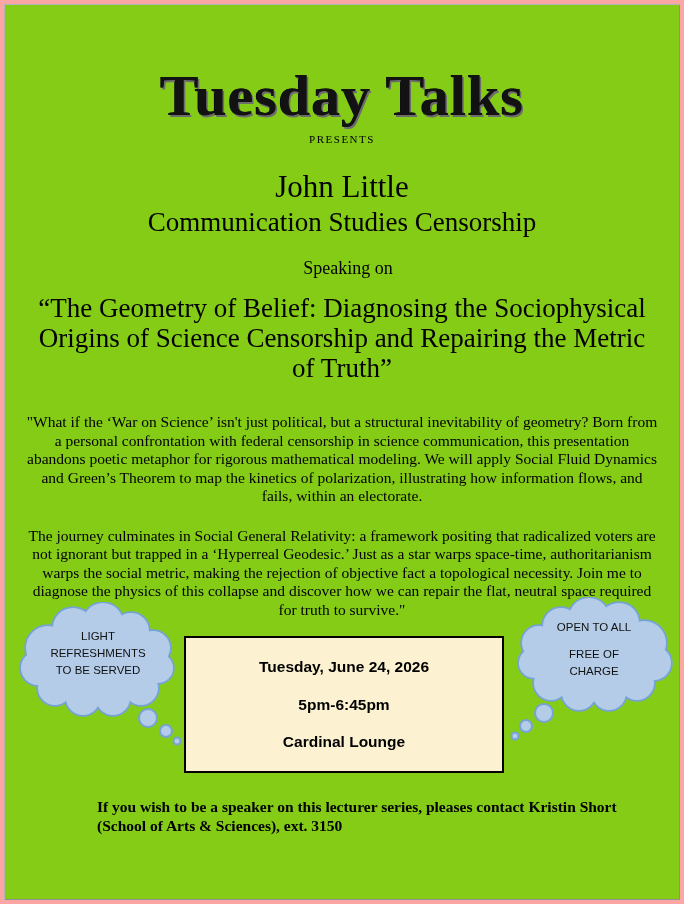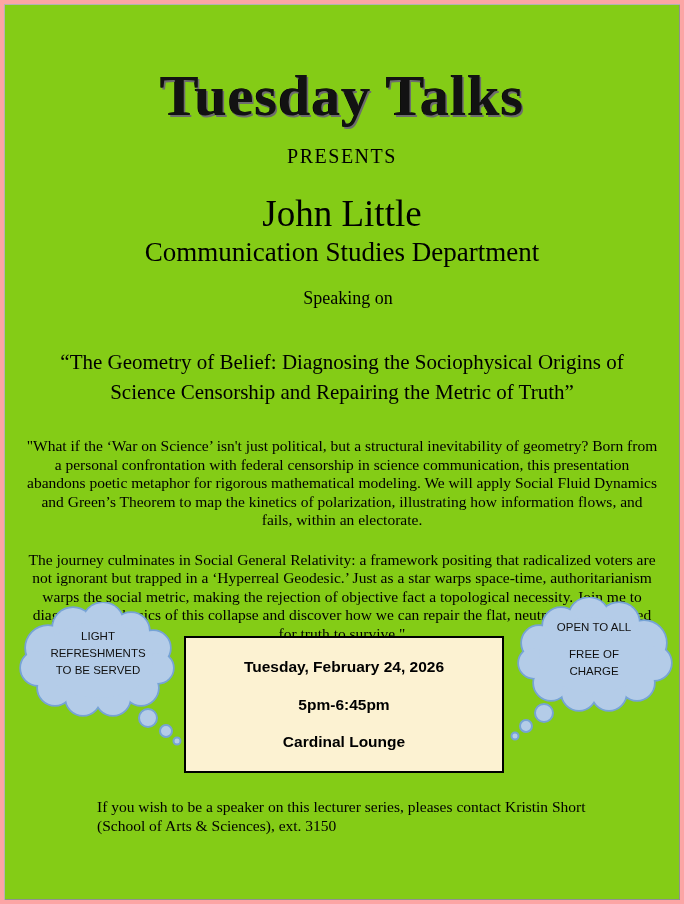--- a/index.html
+++ b/index.html
@@ -18,41 +18,41 @@
   .main-title{
     margin-top:58px;
     font-size:58px;
     font-weight:bold;
     letter-spacing:1px;
     color:#121212;
     text-shadow: 1.5px 1.5px 0 #6d6d6d, -0.5px -0.5px 0 #000;
     font-family:"Liberation Serif", serif;
   }
   .presents{
-    margin-top:16px;
-    font-size:20px;
+    margin-top:4px;
+    font-size:11px;
     letter-spacing:1.5px;
   }
   .speaker-name{
     margin-top:24px;
-    font-size:37px;
+    font-size:31px;
   }
   .speaker-dept{
     margin-top:2px;
     font-size:27px;
   }
   .speaking-on{
     margin-top:20px;
     font-size:18px;
     padding-left:12px;
   }
   .talk-title{
-    margin:38px auto 0 auto;
+    margin:14px auto 0 auto;
     width:620px;
-    font-size:21px;
+    font-size:27px;
     line-height:30px;
   }
   .abstract{
     margin:0 auto;
     width:634px;
     font-size:15.5px;
     line-height:18.5px;
     text-align:center;
   }
   .abstract.p1{margin-top:30px;}
@@ -90,33 +90,34 @@
     font-size:15.5px;
     color:#000;
   }
   .footer{
     position:absolute;
     left:93px;top:793px;
     width:540px;
     font-size:15.5px;
     line-height:19px;
     text-align:left;
+    font-weight:bold;
   }
 </style>
 </head>
 <body>
 
 <div class="page">
 
   <div class="center main-title">Tuesday Talks</div>
 
   <div class="center presents">PRESENTS</div>
 
   <div class="center speaker-name">John Little</div>
-  <div class="center speaker-dept">Communication Studies Department</div>
+  <div class="center speaker-dept">Communication Studies Censorship</div>
 
   <div class="center speaking-on">Speaking on</div>
 
   <div class="center talk-title">“The Geometry of Belief: Diagnosing the Sociophysical Origins of Science Censorship and Repairing the Metric of Truth”</div>
 
   <div class="abstract p1">"What if the ‘War on Science’ isn't just political, but a structural inevitability of geometry? Born from a personal confrontation with federal censorship in science communication, this presentation abandons poetic metaphor for rigorous mathematical modeling. We will apply Social Fluid Dynamics and Green’s Theorem to map the kinetics of polarization, illustrating how information flows, and fails, within an electorate.</div>
   <div class="abstract p2">The journey culminates in Social General Relativity: a framework positing that radicalized voters are not ignorant but trapped in a ‘Hyperreal Geodesic.’ Just as a star warps space-time, authoritarianism warps the social metric, making the rejection of objective fact a topological necessity. Join me to diagnose the physics of this collapse and discover how we can repair the flat, neutral space required for truth to survive."</div>
 
   <div class="bubble bubble-left">
     <svg width="172" height="150" viewBox="0 0 172 150">
@@ -197,20 +198,20 @@
     </svg>
     <div class="bubble-text">
       <div>OPEN TO ALL</div>
       <div class="gap"></div>
       <div>FREE OF</div>
       <div>CHARGE</div>
     </div>
   </div>
 
   <div class="event-box">
-    <div>Tuesday, February 24, 2026</div>
+    <div>Tuesday, June 24, 2026</div>
     <div>5pm-6:45pm</div>
     <div>Cardinal Lounge</div>
   </div>
 
   <div class="footer">If you wish to be a speaker on this lecturer series, pleases contact Kristin Short (School of Arts &amp; Sciences), ext. 3150</div>
 
 </div>
 
 </body></html>

